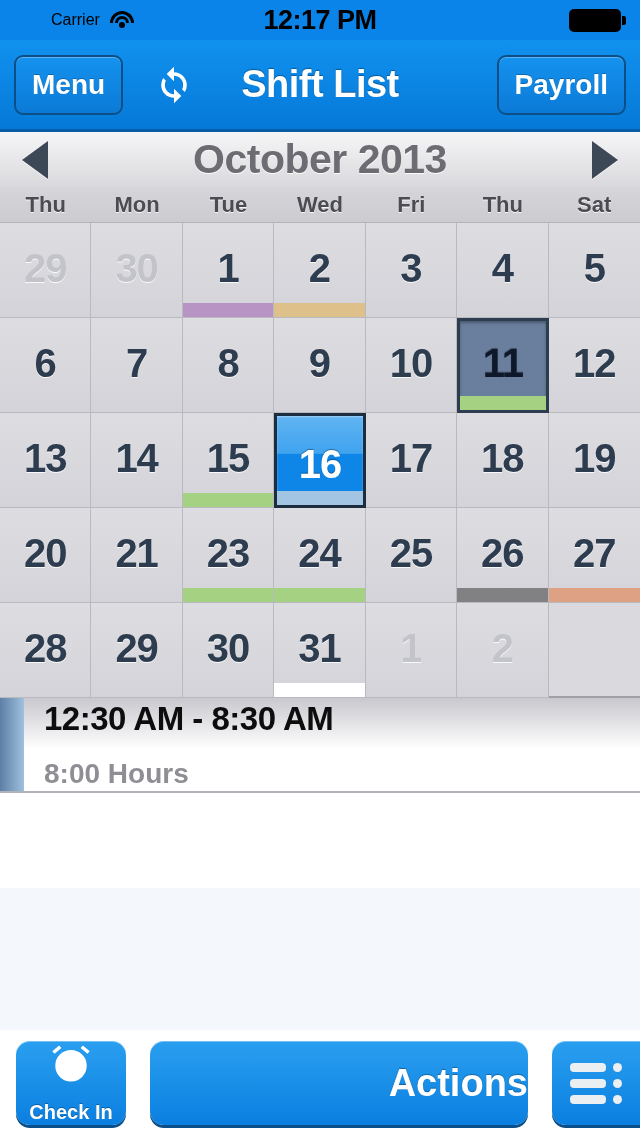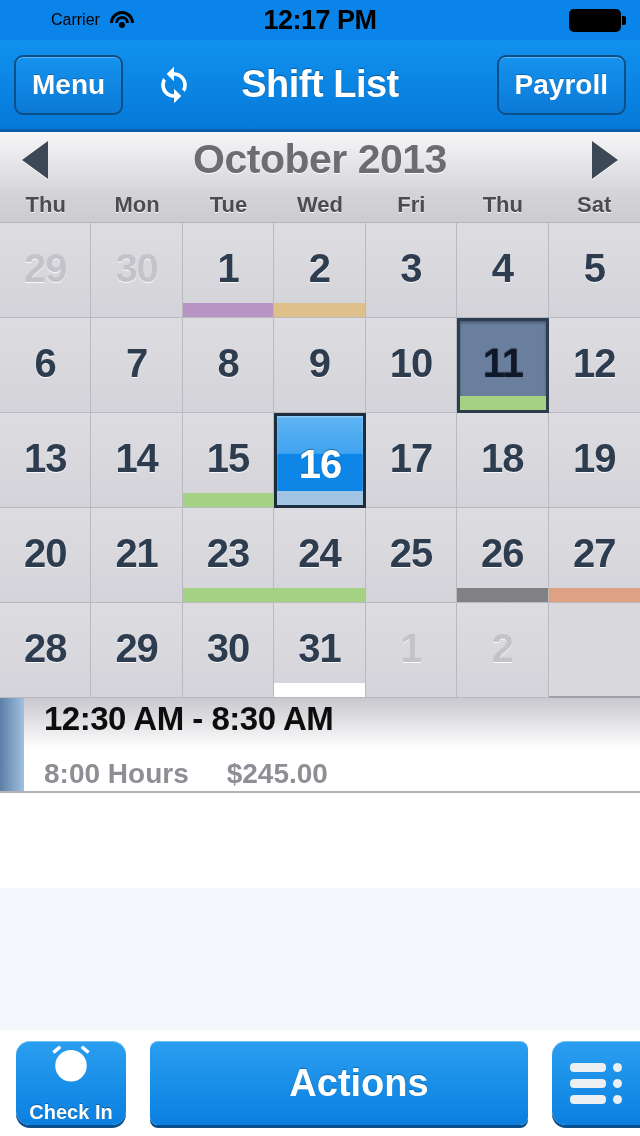--- a/index.html
+++ b/index.html
@@ -206,24 +206,24 @@
     display:flex; flex-direction:column;
     align-items:center; justify-content:center;
     gap:16px; cursor:pointer;
   }
   #check-in-label {
     font-size:20px; font-weight:bold; color:#fff;
     text-shadow:0 -1px 0 rgba(0,0,0,.3);
   }
   #actions-button {
     flex:1; height:84px;
-    border-radius:8px;
+    border-radius:14px;
     background:linear-gradient(#2a9ff0,#0a7fe0);
     box-shadow:0 3px 0 #0a4e8a, inset 0 1px 0 rgba(255,255,255,.35);
-    display:flex; align-items:center; justify-content:center;
+    display:flex; align-items:center; justify-content:flex-end;
     cursor:pointer;
     padding-left:40px;
   }
   #actions-label {
     font-size:38px; font-weight:bold; color:#fff;
     text-shadow:0 -1px 1px rgba(0,0,0,.3);
   }
   #list-menu-button {
     width:88px; height:84px;
     border-radius:14px 0 0 14px;
@@ -398,21 +398,20 @@
   </div>
 
 <div id="shift-list">
     <div class="shift-row">
       <div class="shift-accent"></div>
       <div class="shift-gap"></div>
       <div class="shift-body">
         <div class="shift-time">12:30 AM - 8:30 AM</div>
         <div class="shift-meta">
           <span class="shift-hours">8:00 Hours</span>
-          <span class="shift-amount">$245.00</span>
         </div>
       </div>
     </div>
   </div>
 
 <div id="white-space"></div>
 <div id="lower-panel"></div>
 <div id="toolbar-spacer"></div>
 
 <div id="bottom-toolbar">

